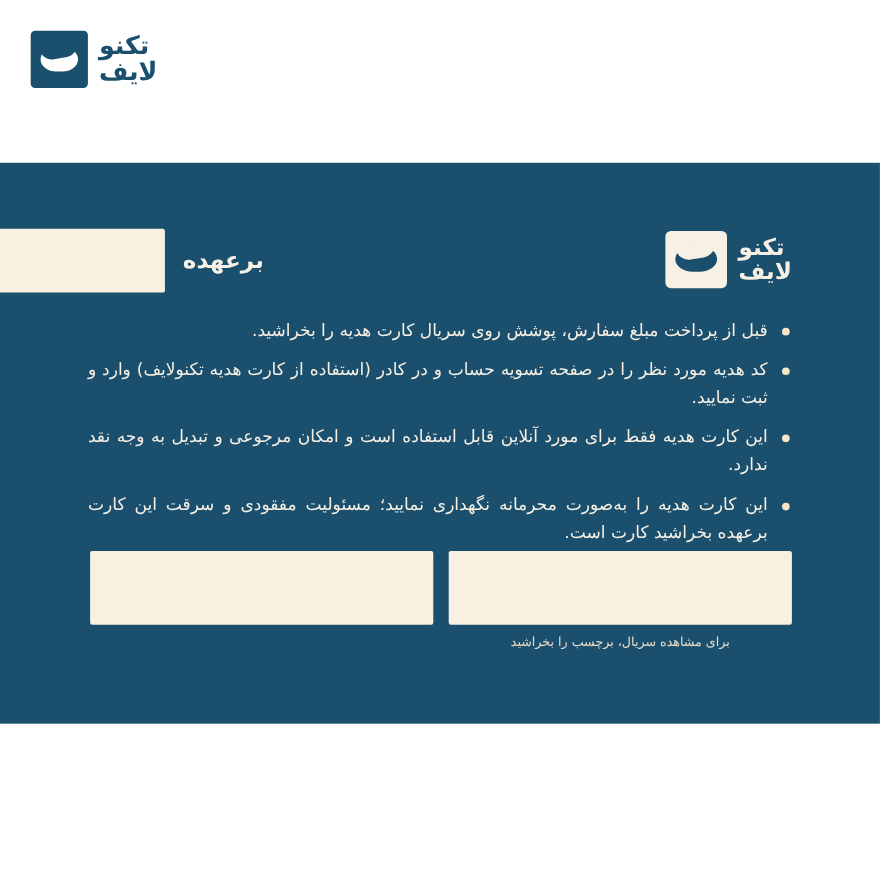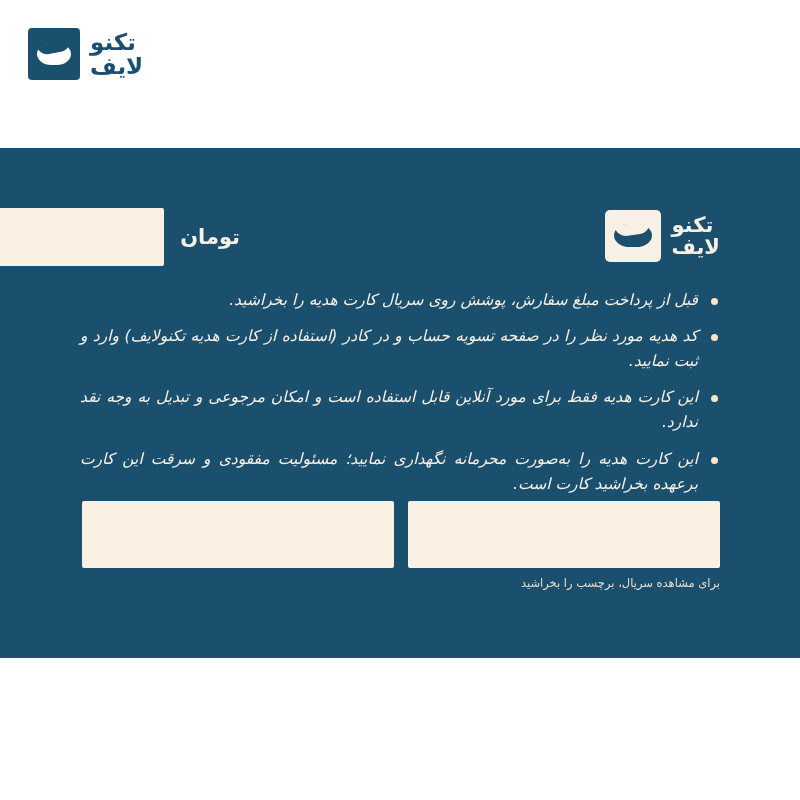--- a/index.html
+++ b/index.html
@@ -158,21 +158,20 @@
 
   
   .bullets {
     position: absolute;
     top: 140px;
     right: 80px;
     left: 80px;
     list-style: none;
     margin: 0;
     padding: 0;
-    font-style: italic;
   }
   .bullets li {
     position: relative;
     padding-right: 22px;
     margin-bottom: 11px;
     font-size: 15.5px;
     line-height: 1.62;
     text-align: justify;
     text-align-last: right;
     color: #f7f0e4;
@@ -205,21 +204,21 @@
     width: 312px;
     height: 67px;
     background: #f9f0e2;
     border-radius: 2px;
   }
   .scratch-note {
     position: absolute;
     left: 408px;
     top: 428px;
     width: 312px;
-    text-align: right;
+    text-align: center;
     font-size: 11.5px;
     color: #e9dcc6;
     direction: rtl;
   }
 
   .footer-space {
     position: absolute;
     top: 658px;
     left: 0;
     width: 800px;
@@ -244,21 +243,21 @@
 
   <div class="card-brand">
     <div class="words">
       <span class="w1">تکنو</span>
       <span class="w2">لایف</span>
     </div>
     <div class="mark"></div>
   </div>
 
   <div class="amount-row">
-    <span class="amount-label">تومان</span>
+    <span class="amount-label">برعهده</span>
     <div class="amount-box"></div>
   </div>
 
   <ul class="bullets">
     <li>قبل از پرداخت مبلغ سفارش، پوشش روی سریال کارت هدیه را بخراشید.</li>
     <li>کد هدیه مورد نظر را در صفحه تسویه حساب و در کادر (استفاده از کارت هدیه تکنولایف) وارد و ثبت نمایید.</li>
     <li>این کارت هدیه فقط برای مورد آنلاین قابل استفاده است و امکان مرجوعی و تبدیل به وجه نقد ندارد.</li>
     <li>این کارت هدیه را به‌صورت محرمانه نگهداری نمایید؛ مسئولیت مفقودی و سرقت این کارت برعهده بخراشید کارت است.</li>
     <li>مدت اعتبار یک سال از زمان تحویل می باشد.</li>
   </ul>

